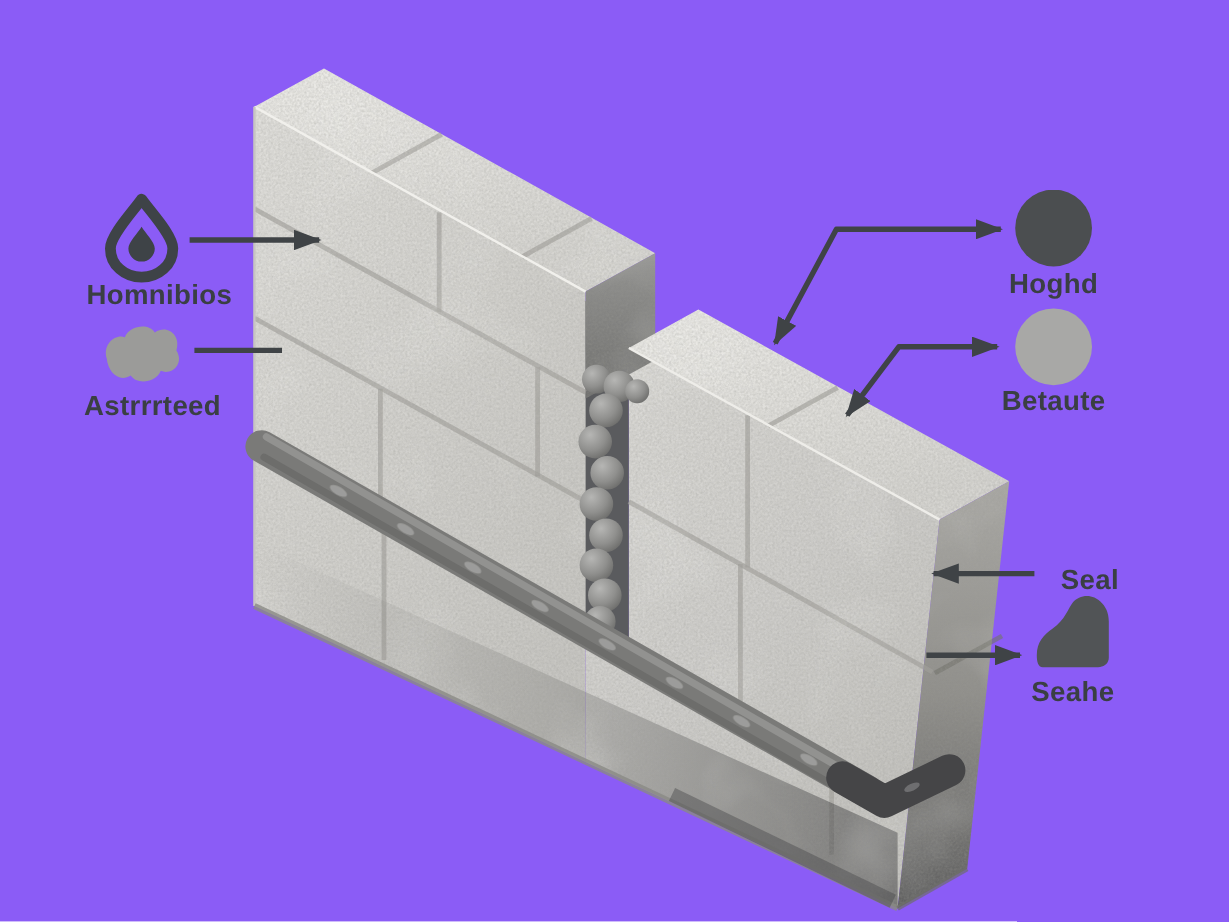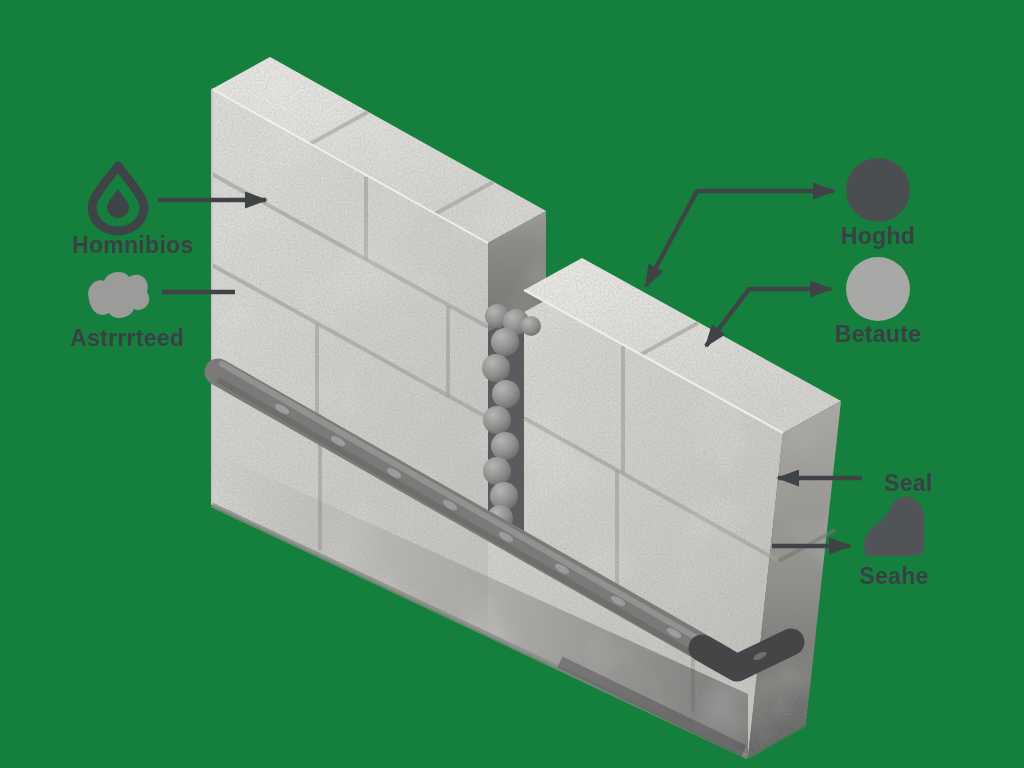--- a/index.html
+++ b/index.html
@@ -1,16 +1,16 @@
 <!DOCTYPE html>
 <html><head>
 <meta charset="utf-8">
 <style>
   html,body{margin:0;padding:0;background:#ffffff;}
-  .stage{width:1024px;height:768px;position:relative;background:#15803d;overflow:hidden;}
+  .stage{width:1024px;height:768px;position:relative;background:#8b5cf6;overflow:hidden;}
   svg{display:block;}
   text{font-family:"Liberation Sans","DejaVu Sans",sans-serif;font-weight:600;fill:#3a3f43;letter-spacing:.3px;}
   .lbl{font-size:23px;}
 </style>
 </head>
 <body>
 
 <div class="stage">
 <svg width="1024" height="768" viewBox="0 0 1024 768" xmlns="http://www.w3.org/2000/svg">
   <defs>

